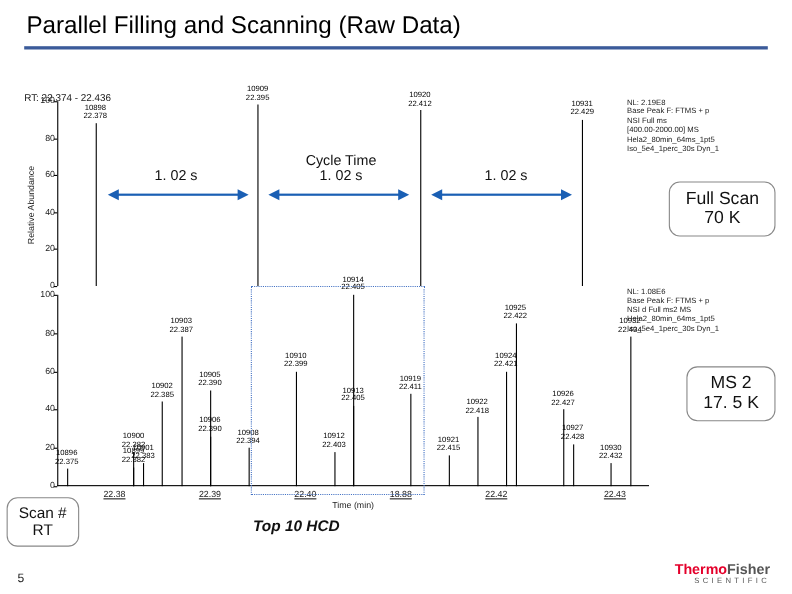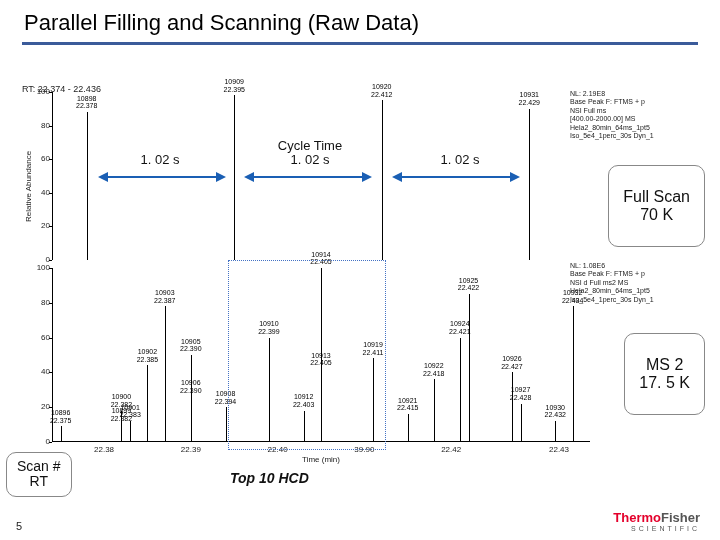--- a/index.html
+++ b/index.html
@@ -9,24 +9,24 @@
   .rt-range { position: absolute; top: 84px; left: 22px; font-size: 9px; color: #222; }
   .plot-area { position: absolute; top: 92px; left: 30px; width: 560px; height: 380px; }
   .panel { position: absolute; left: 22px; width: 538px; }
   .panel.top { top: 0; height: 168px; }
   .panel.bot { top: 176px; height: 174px; }
   .ylab { position: absolute; left: -6px; top: 130px; font-size: 8px; transform: rotate(-90deg); transform-origin: left top; color: #222; }
   .ytick { position: absolute; left: -16px; font-size: 8px; color: #222; text-align: right; width: 14px; }
   .axis-line { position: absolute; background: #000; }
   .peak { position: absolute; bottom: 0; width: 1px; background: #000; }
   .peak-lbl { position: absolute; font-size: 7px; color: #000; text-align: center; line-height: 1.1; transform: translateX(-50%); white-space: nowrap; }
-  .xtick { position: absolute; bottom: -12px; font-size: 8px; color: #222; transform: translateX(-50%); }
+  .xtick { position: absolute; bottom: -12px; font-size: 8px; color: #222; transform: translateX(-50%); text-decoration: underline; }
   .xlab { position: absolute; bottom: -22px; left: 50%; transform: translateX(-50%); font-size: 8px; color: #222; }
   .info-text { position: absolute; font-size: 7px; color: #222; line-height: 1.2; left: 570px; width: 120px; }
-  .pill { position: absolute; right: 15px; padding: 22px 14px; border: 1px solid #888; border-radius: 10px; font-size: 16px; text-align: center; background: #fff; color: #111; }
+  .pill { position: absolute; right: 15px; padding: 6px 14px; border: 1px solid #888; border-radius: 10px; font-size: 16px; text-align: center; background: #fff; color: #111; }
   .arrow-grp { position: absolute; height: 10px; }
   .arrow-line { position: absolute; top: 4px; height: 2px; background: #1a5fb4; }
   .arrow-head { position: absolute; width: 0; height: 0; border-top: 5px solid transparent; border-bottom: 5px solid transparent; }
   .arrow-head.left { border-right: 10px solid #1a5fb4; }
   .arrow-head.right { border-left: 10px solid #1a5fb4; }
   .cycle-lbl { position: absolute; font-size: 13px; color: #111; text-align: center; transform: translateX(-50%); }
   .dash-box { position: absolute; border: 1.5px dotted #4472c4; }
   .scan-rt { position: absolute; left: 6px; top: 452px; border: 1px solid #888; border-radius: 10px; padding: 6px 10px; font-size: 14px; text-align: center; color: #111; line-height: 1.1; }
   .top10 { position: absolute; left: 230px; top: 470px; font-size: 14px; color: #111; font-style: italic; font-weight: bold; }
   .page-num { position: absolute; left: 16px; bottom: 8px; font-size: 11px; color: #222; }
@@ -82,21 +82,21 @@
       <div class="axis-line" style="left: -3px; top: 104.4px; width: 3px; height: 1px;"></div>
       <div class="ytick" style="top: 64.6px;">60</div>
       <div class="axis-line" style="left: -3px; top: 69.6px; width: 3px; height: 1px;"></div>
       <div class="ytick" style="top: 29.8px;">80</div>
       <div class="axis-line" style="left: -3px; top: 34.8px; width: 3px; height: 1px;"></div>
       <div class="ytick" style="top: -5px;">100</div>
       <div class="axis-line" style="left: -3px; top: 0px; width: 3px; height: 1px;"></div>
       <div class="xtick" style="left: 52.0645px;">22.38</div>
       <div class="xtick" style="left: 138.839px;">22.39</div>
       <div class="xtick" style="left: 225.613px;">22.40</div>
-      <div class="xtick" style="left: 312.387px;">39.90</div>
+      <div class="xtick" style="left: 312.387px;">18.88</div>
       <div class="xtick" style="left: 399.161px;">22.42</div>
       <div class="xtick" style="left: 507px;">22.43</div>
       <div class="peak" style="left: 8.67742px; height: 15.66px;"></div>
       <div class="peak-lbl" style="left: 8.67742px; bottom: 17.66px;">10896<br>22.375</div>
       <div class="peak" style="left: 69.4194px; height: 17.4px;"></div>
       <div class="peak-lbl" style="left: 69.4194px; bottom: 19.4px;">10899<br>22.382</div>
       <div class="peak" style="left: 69.4194px; height: 31.32px;"></div>
       <div class="peak-lbl" style="left: 69.4194px; bottom: 33.32px;">10900<br>22.382</div>
       <div class="peak" style="left: 78.0968px; height: 20.88px;"></div>
       <div class="peak-lbl" style="left: 78.0968px; bottom: 22.88px;">10901<br>22.383</div>

